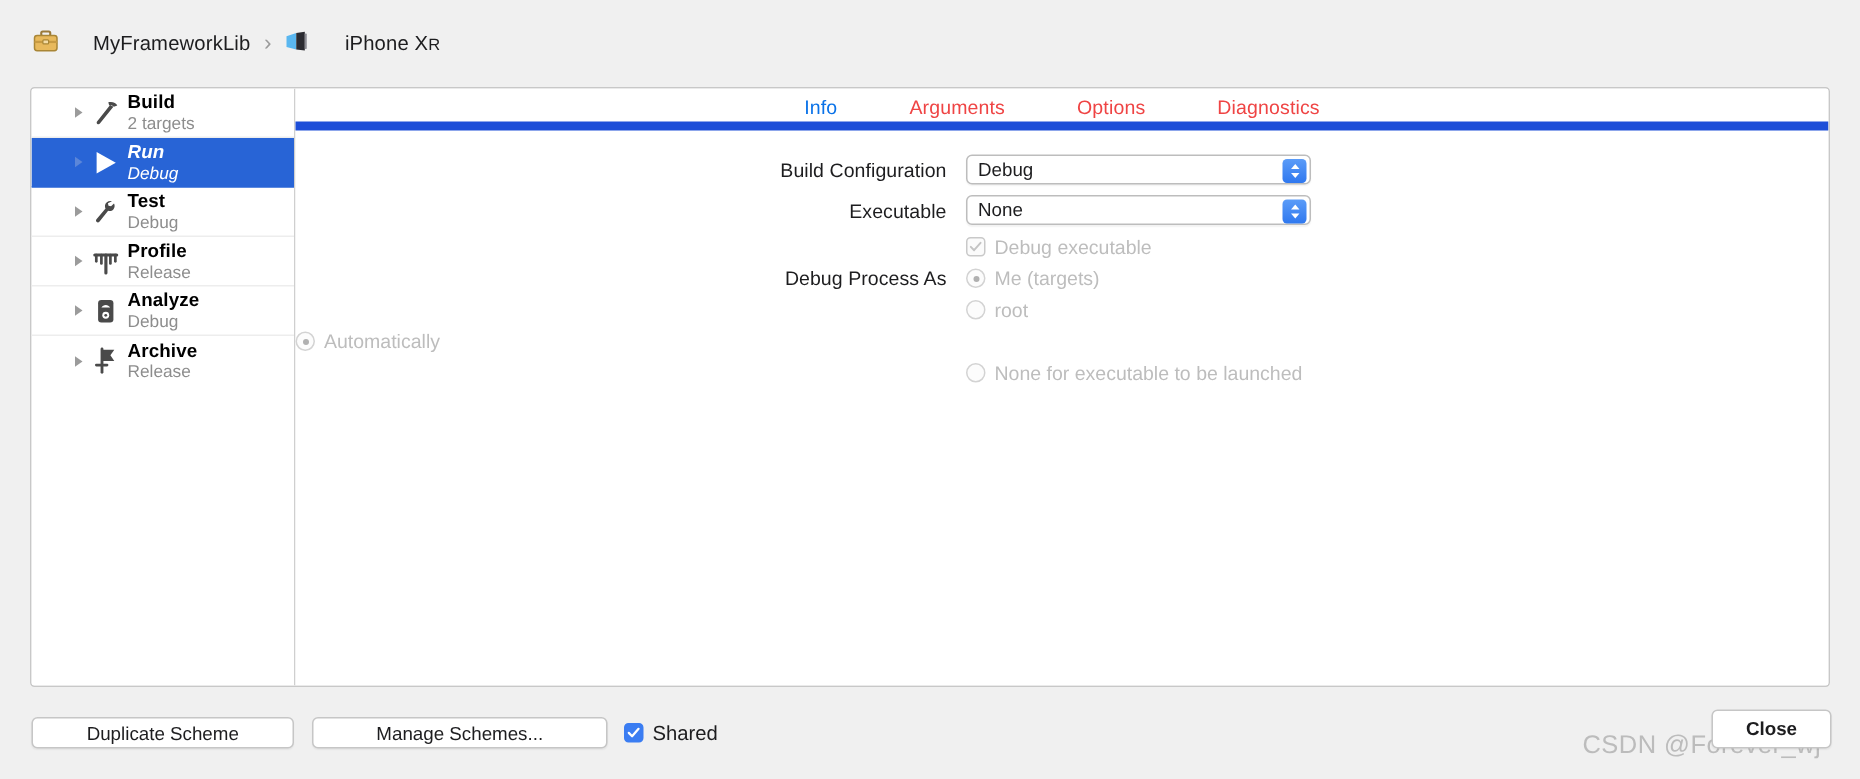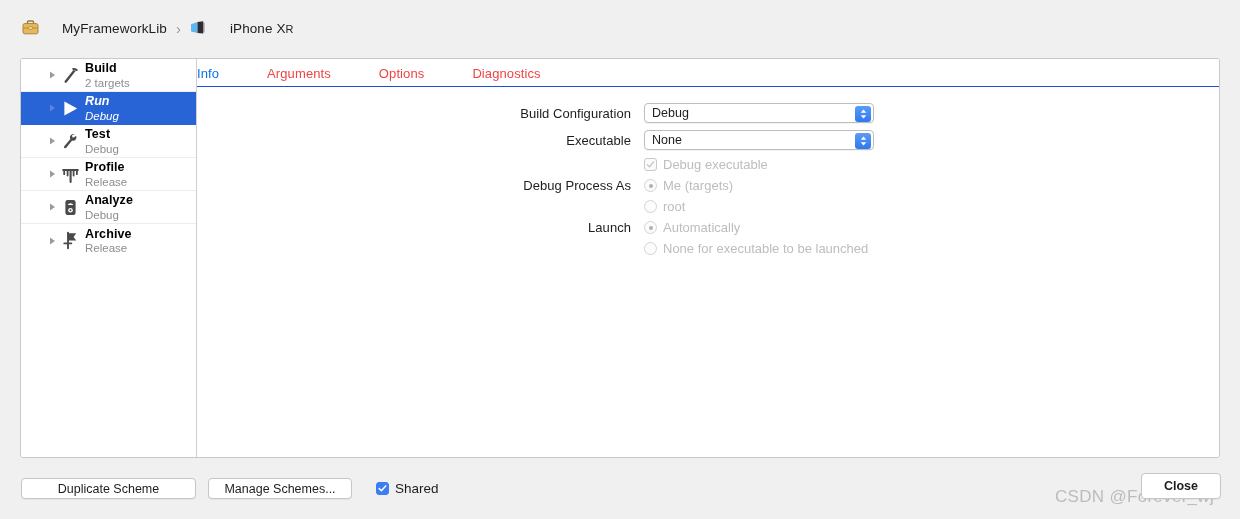--- a/index.html
+++ b/index.html
@@ -114,23 +114,24 @@
 
   
   #content {
     flex: 1;
     height: 100%;
     background: #ffffff;
     position: relative;
   }
   #tabbar {
     height: 28px;
-    border-bottom: 1px solid #1d4ed8;
-    display: flex;
-    align-items: center;
+    border-bottom: 6px solid #1d4ed8;
+    display: flex;
+    align-items: center;
+    justify-content: center;
     gap: 48px;
     padding-top: 2px;
   }
   .tab {
     font-size: 13px;
     color: #ef4444;
     cursor: default;
     letter-spacing: 0.1px;
   }
   .tab.active { color: #0a72e8; }
@@ -241,26 +242,26 @@
     font-family: "Liberation Sans", sans-serif;
     font-size: 12.5px;
     color: #1d1d1f;
     display: flex;
     align-items: center;
     justify-content: center;
     box-shadow: 0 1px 1px rgba(0,0,0,.05);
     cursor: default;
   }
   #btn-duplicate { left: 21px;  top: 478px; width: 175px; }
-  #btn-manage    { left: 208px; top: 478px; width: 144px; }
+  #btn-manage    { left: 208px; top: 478px; width: 197px; }
   #btn-close     { left: 1141px; top: 473px; width: 80px; height: 26px; font-weight: bold; z-index: 5; }
 
   #shared-group {
     position: absolute;
-    left: 376px; top: 481px;
+    left: 416px; top: 481px;
     display: flex;
     align-items: center;
     gap: 6px;
     cursor: default;
     justify-content: center;
   }
   #shared-group .ctl-label { font-size: 13.5px; }
 
   #watermark {
     position: absolute;
@@ -481,21 +482,20 @@
 
       <div class="ctl-row">
         <span class="flabel"></span>
         <span class="ctl-item">
           <span class="radio"></span>
           <span class="ctl-label dim">root</span>
         </span>
       </div>
 
       <div class="ctl-row" style="margin-top:6px">
-        <span class="flabel">Launch</span>
         <span class="ctl-item">
           <span class="radio">
               <span class="dot"></span>
             </span>
           <span class="ctl-label dim">Automatically</span>
         </span>
       </div>
 
       <div class="ctl-row">
         <span class="flabel"></span>

